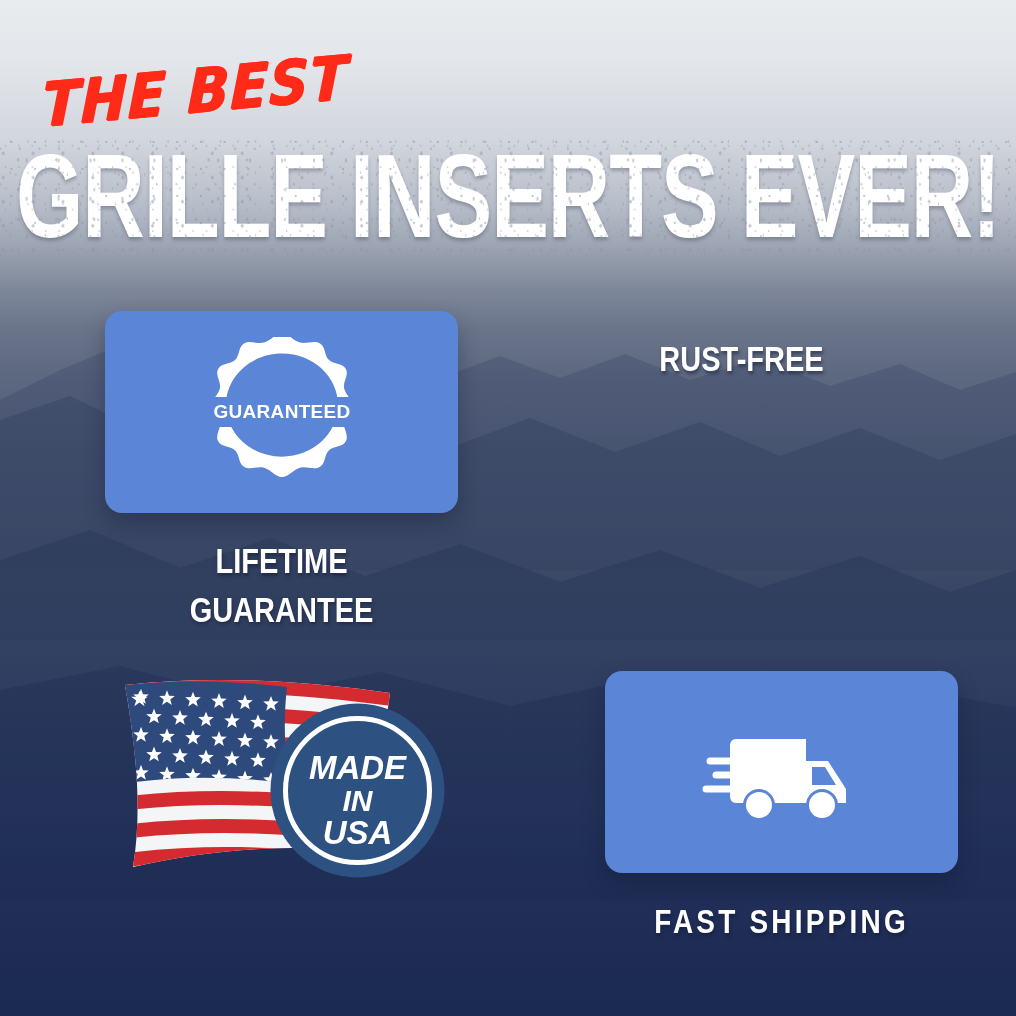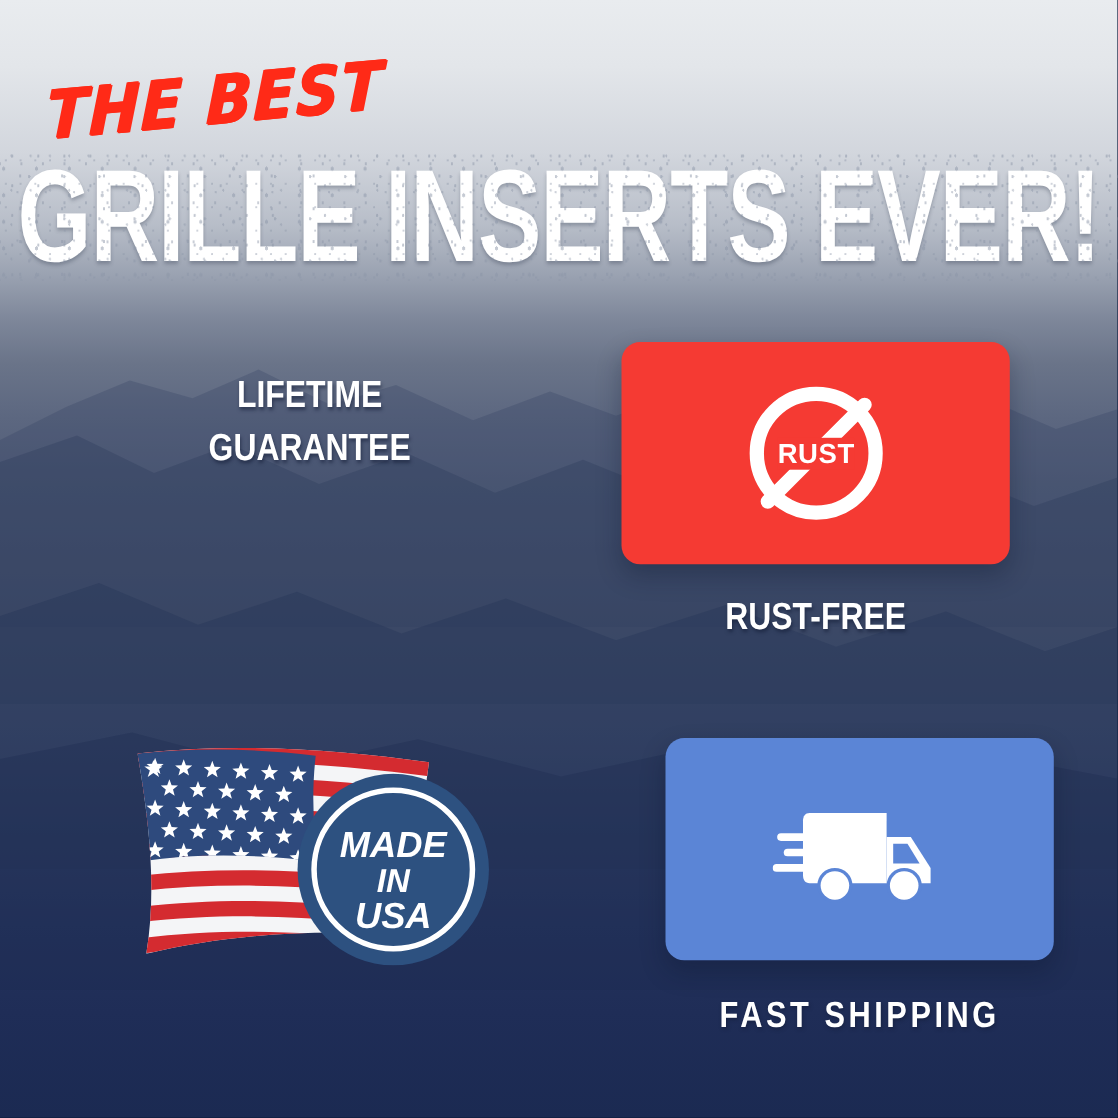--- a/index.html
+++ b/index.html
@@ -179,33 +179,66 @@
     <div class="eyebrow">THE BEST</div>
     <div class="headline">
       <span>GRILLE INSERTS EVER!</span>
       <span class="grunge"></span>
     </div>
   </div>
 
   <div class="grid">
 
     <div class="cell" style="left:105px; top:0px; width:353px;">
+      <div class="card blue" style="width:353px;height:202px;">
+        <svg class="icon-svg" width="150" height="150" viewBox="0 0 150 150">
+
+          <path fill="#ffffff" d="
+            M75,8
+            C82,8 86,16 93,18
+            C100,20 107,15 113,19
+            C119,23 117,32 122,37
+            C127,42 136,40 139,47
+            C142,54 136,60 137,67
+            C138,74 145,79 145,86
+            C145,93 138,98 137,105
+            C136,112 142,118 139,125
+            C136,132 127,130 122,135
+            C117,140 119,149 113,153
+            C107,157 100,152 93,154
+            C86,156 82,164 75,164
+            C68,164 64,156 57,154
+            C50,152 43,157 37,153
+            C31,149 33,140 28,135
+            C23,130 14,132 11,125
+            C8,118 14,112 13,105
+            C12,98 5,93 5,86
+            C5,79 12,74 13,67
+            C14,60 8,54 11,47
+            C14,40 23,42 28,37
+            C33,32 31,23 37,19
+            C43,15 50,20 57,18
+            C64,16 68,8 75,8
+            Z
+            M75,30
+            C44,30 19,55 19,86
+            C19,117 44,142 75,142
+            C106,142 131,117 131,86
+            C131,55 106,30 75,30
+            Z" transform="translate(0,-11) scale(1,0.92)"></path>
+
+          <rect x="0" y="60" width="150" height="30" fill="#5b85d6"></rect>
+          <text x="75" y="81" text-anchor="middle" font-family="Liberation Sans, sans-serif" font-size="19" font-weight="bold" fill="#ffffff" letter-spacing="0.3">GUARANTEED</text>
+        </svg>
+      </div>
       <div class="caption" style="margin-top:25px;">LIFETIME
 GUARANTEE</div>
     </div>
 
     <div class="cell" style="left:565px; top:0px; width:353px;">
-      <div class="card red" style="width:353px;height:202px;">
-        <svg class="icon-svg" width="150" height="150" viewBox="0 0 150 150">
-          <circle cx="75" cy="75" r="54" fill="none" stroke="#ffffff" stroke-width="13"></circle>
-          <line x1="31" y1="119" x2="119" y2="31" stroke="#ffffff" stroke-width="13" stroke-linecap="round"></line>
-          <rect x="40" y="61" width="70" height="29" fill="#f53a33"></rect>
-          <text x="75" y="84" text-anchor="middle" font-family="Liberation Sans, sans-serif" font-size="25" font-weight="bold" fill="#ffffff" letter-spacing="0.5">RUST</text>
-        </svg>
-      </div>
       <div class="caption" style="margin-top:25px;">RUST-FREE</div>
     </div>
 
     <div class="usa-cell" style="left:105px; top:360px; width:353px; height:215px;font-style:italic;">
       <svg class="flag-svg" width="300" height="210" viewBox="0 0 300 210">
         <defs>
           <clipPath id="flagClip">
             <path d="M20,14 C110,4 200,10 285,22
                      C276,80 282,130 292,182
                      C205,172 112,176 28,196

